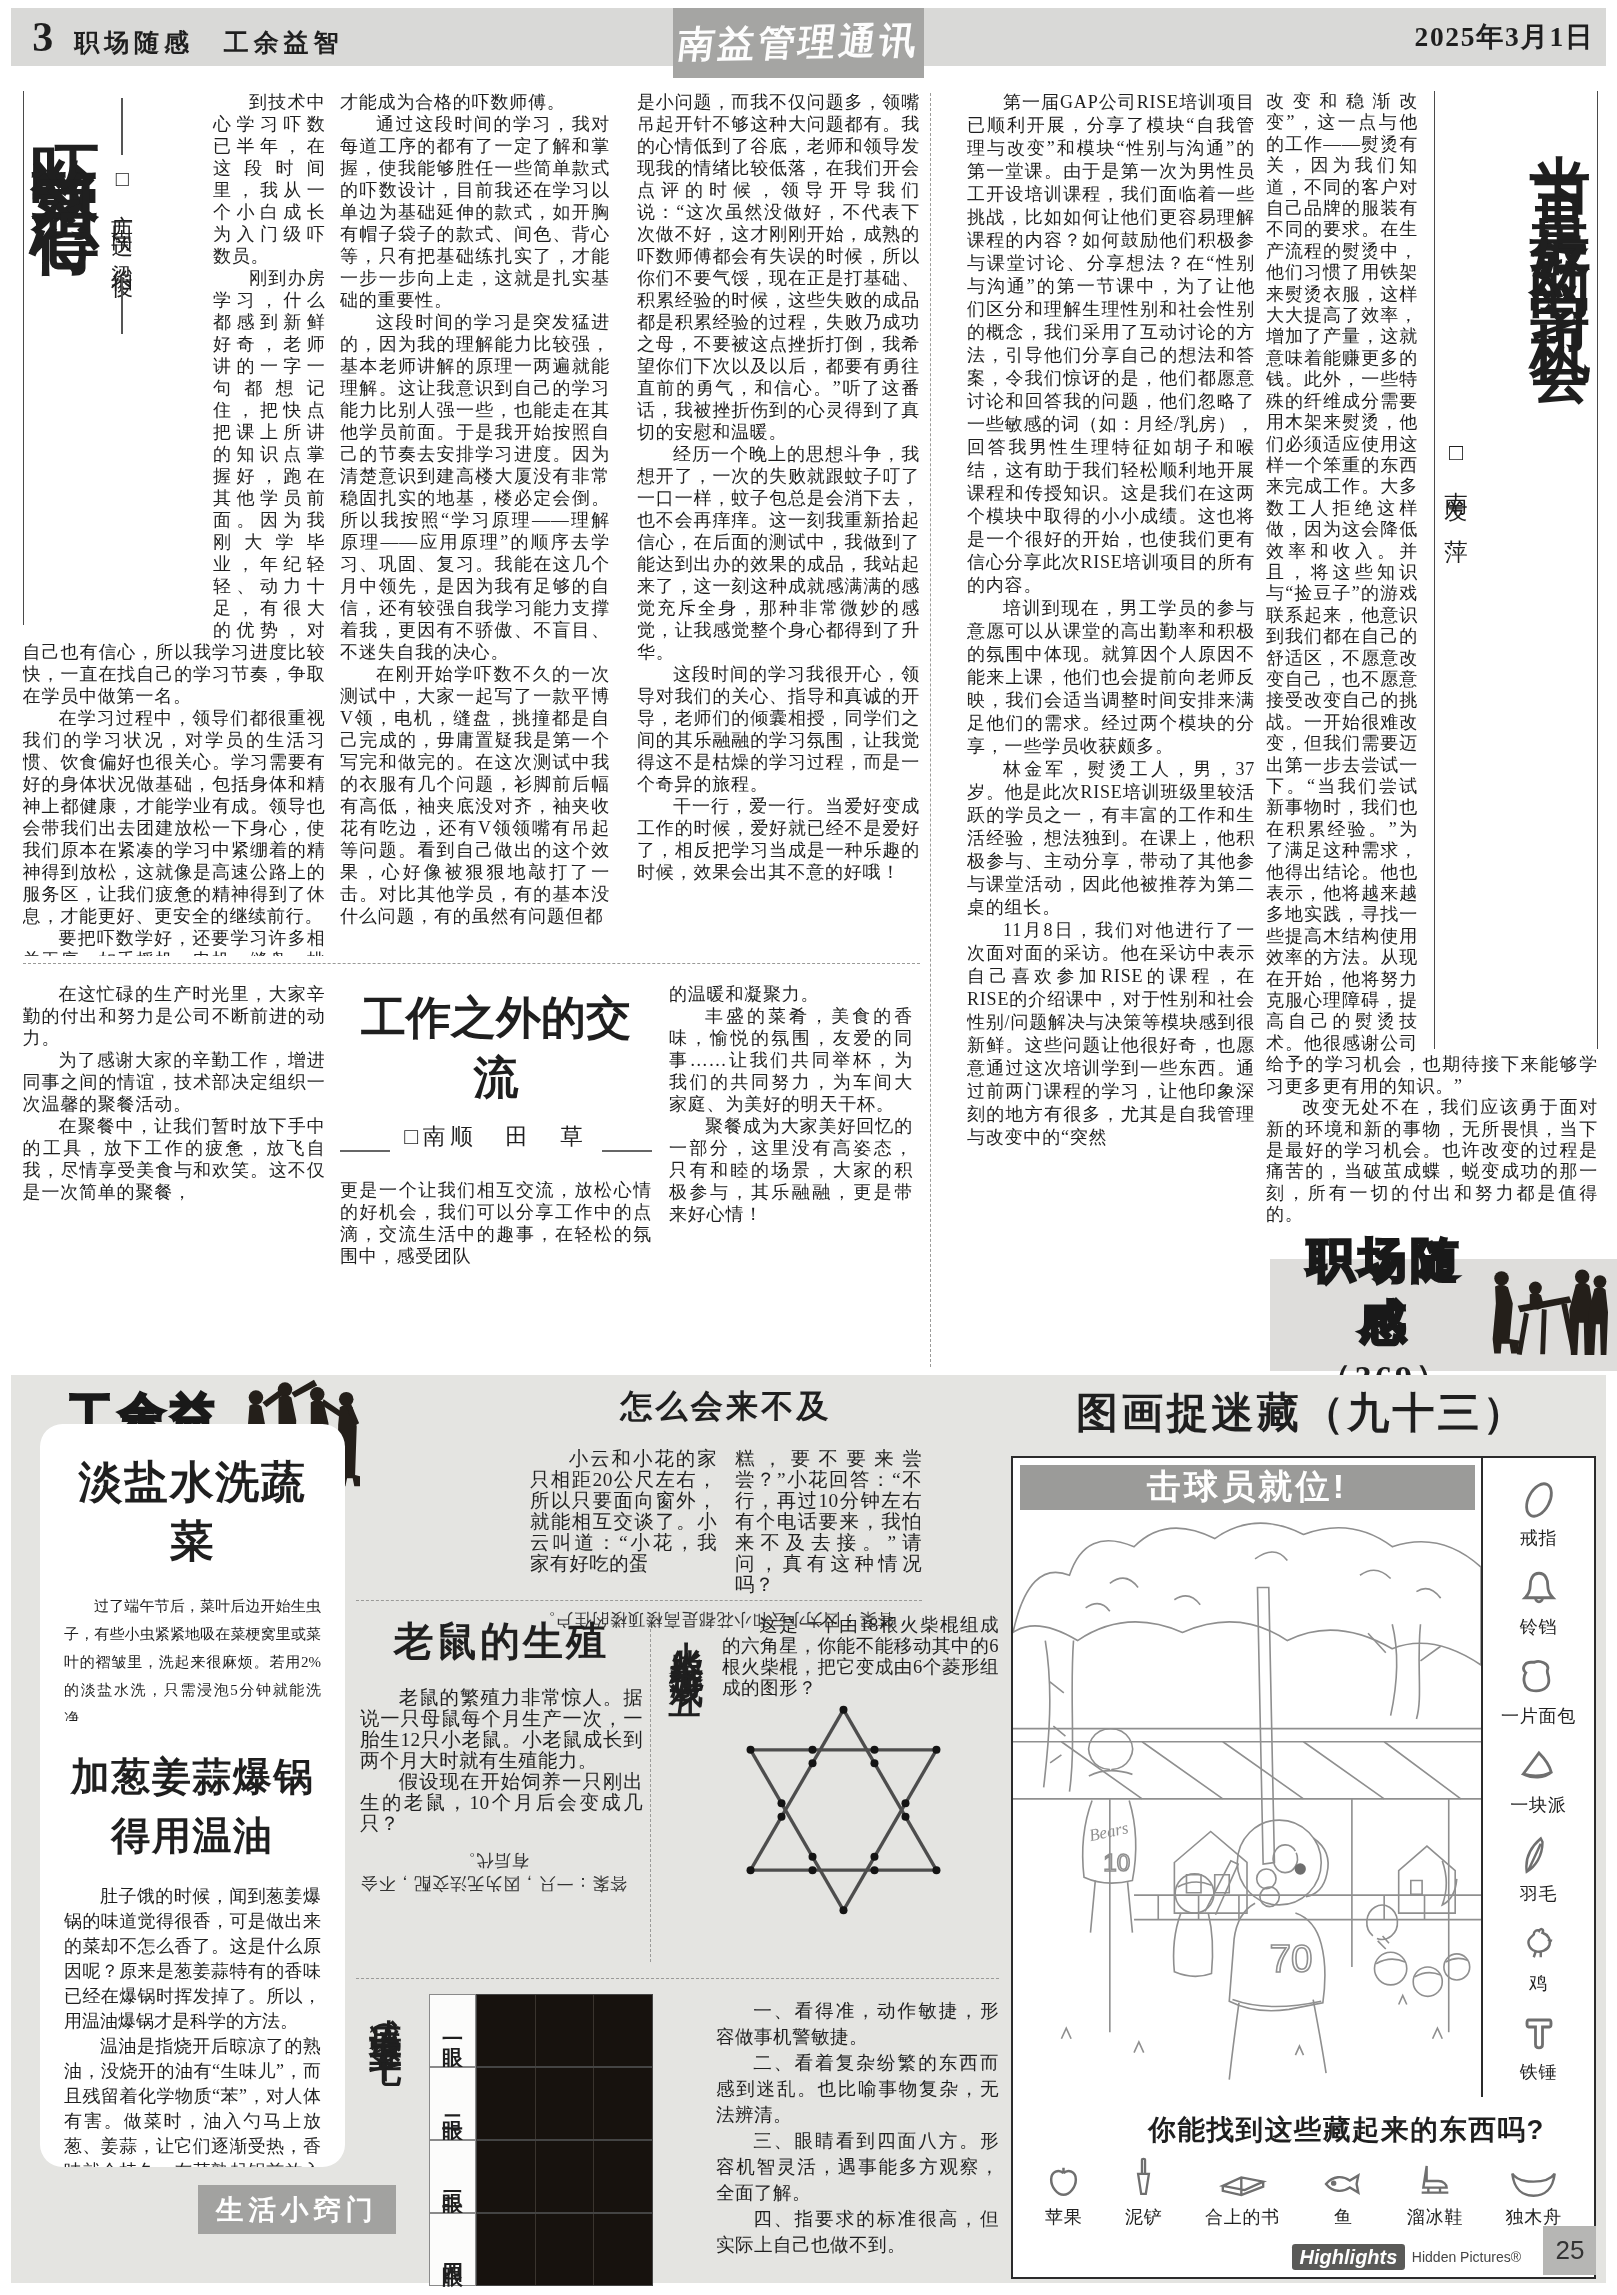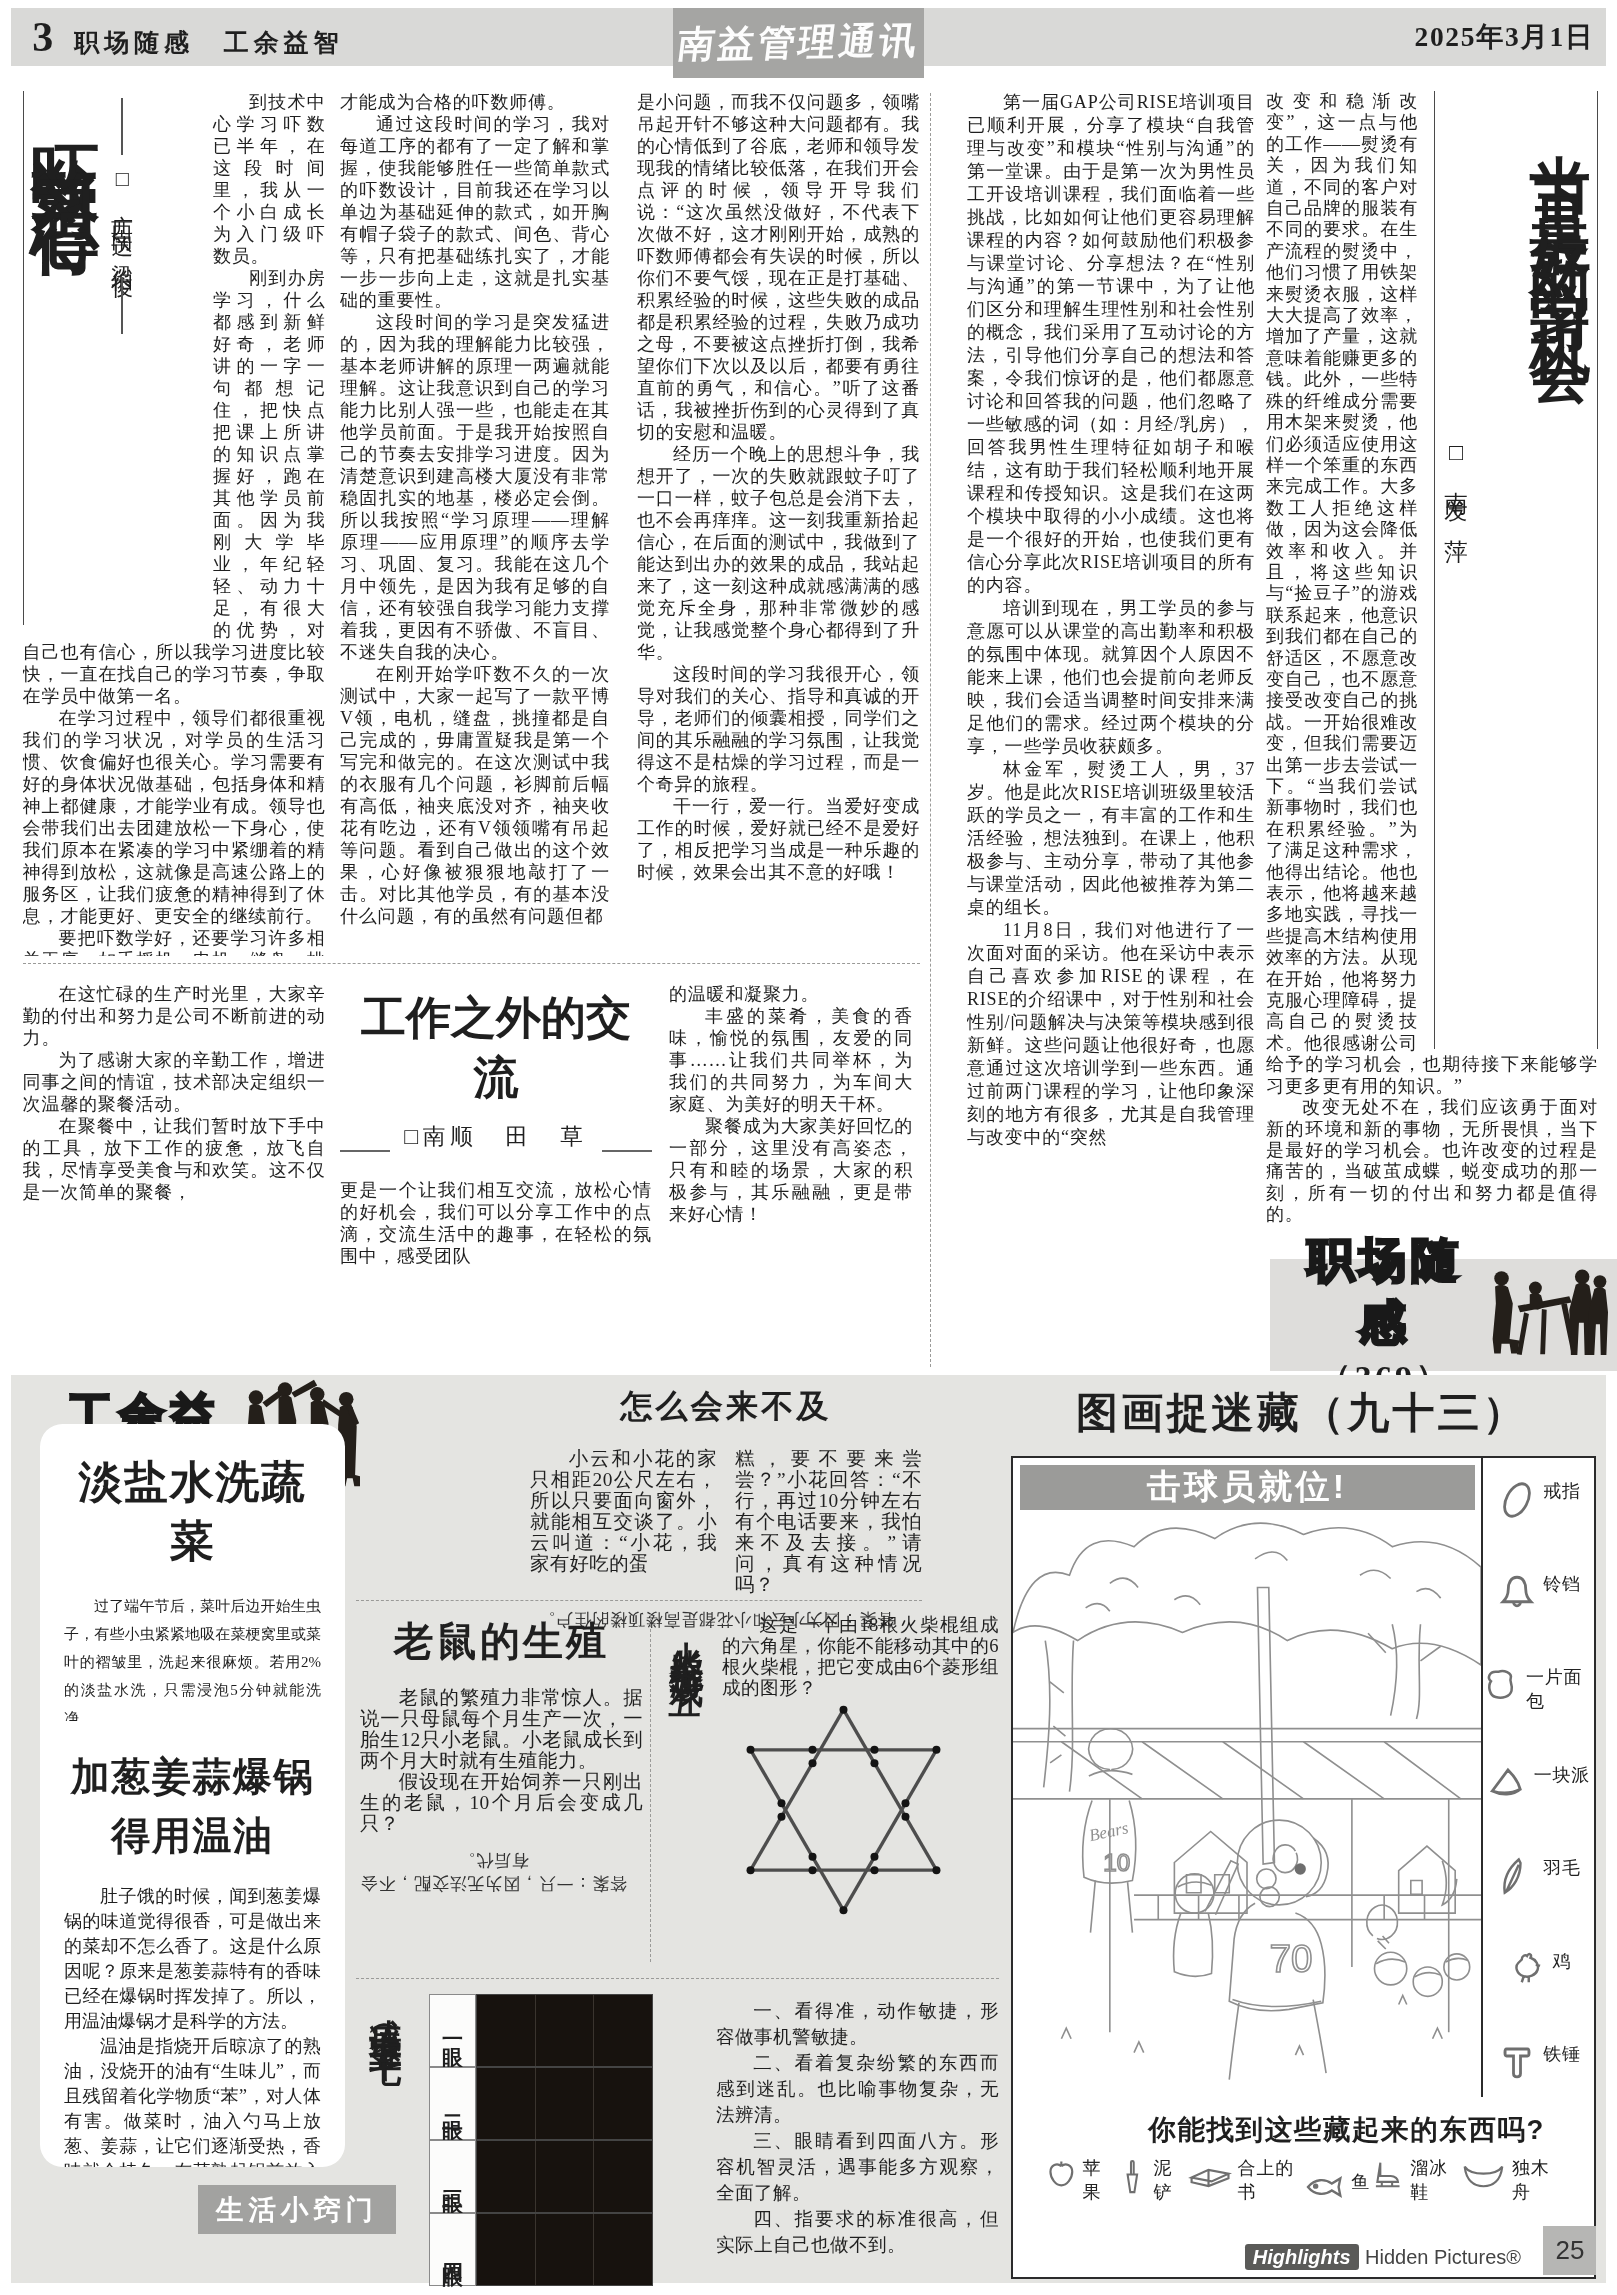--- a/index.html
+++ b/index.html
@@ -56,29 +56,29 @@
   .idiom-row{display:flex;}
   .idiom-label{width:45px;height:71px;background:#fcfcfb;border:0.8px solid #8a8a8a;display:flex;align-items:center;justify-content:center;}
   .idiom-label span{writing-mode:vertical-rl;text-orientation:upright;font-size:21px;font-weight:bold;letter-spacing:3.2px;}
   .idiom-black{width:175px;height:71px;border:0.8px solid #444;background:#17120e;display:flex;}
   .idiom-black i{flex:1;border-right:0.8px solid #3a342e;}
   .idiom-black i:last-child{border-right:none;}
   
   .pz-frame{border:2.4px solid #2b2b2b;background:#fff;}
   .pz-banner{background:#9b9b99;color:#fff;font-size:34px;font-weight:bold;letter-spacing:3.2px;display:flex;align-items:center;justify-content:center;font-family:"Liberation Sans",sans-serif;}
   .pz-side{border-left:2.4px solid #2b2b2b;display:flex;flex-direction:column;align-items:center;justify-content:space-between;padding:21px 0 13px 0;}
-  .pz-item{display:flex;flex-direction:row;gap:4.9px;}
+  .pz-item{display:flex;flex-direction:column;align-items:center;gap:4.9px;}
   .pz-item .lbl{font-size:18px;letter-spacing:0.8px;font-family:"Liberation Sans",sans-serif;color:#222;}
   .pz-bottom{border-top:none;position:relative;}
   .pz-caption{font-size:27.5px;font-weight:bold;letter-spacing:1.6px;text-align:right;padding:14.6px 49px 0 0;font-family:"Liberation Sans",sans-serif;}
   .pz-row{display:flex;justify-content:space-between;align-items:flex-end;padding:8px 32px 0 32px;}
   .pz-pageno{position:absolute;right:-2.4px;bottom:-8px;width:53px;height:49px;background:#b6b6b4;color:#333;display:flex;align-items:center;justify-content:center;font-size:26px;font-family:"Liberation Sans",sans-serif;}
   .pz-logo{position:absolute;right:73px;bottom:-3.2px;display:flex;align-items:center;gap:6.5px;}
   .pz-logo .hl{background:#5a5a58;color:#fff;font-style:italic;font-weight:bold;font-size:20px;padding:1.6px 8px;border-radius:3.2px;font-family:"Liberation Sans",sans-serif;}
-  .pz-logo .hp{font-size:20px;color:#444;font-family:"Liberation Sans",sans-serif;}
+  .pz-logo .hp{font-size:14px;color:#444;font-family:"Liberation Sans",sans-serif;}
   svg{display:block;}
 </style>
 </head>
 <body>
 
 <div class="page">
 
   <div class="abs mh-bar">
     <div class="mh-left">
       <span class="mh-pageno">3</span>

